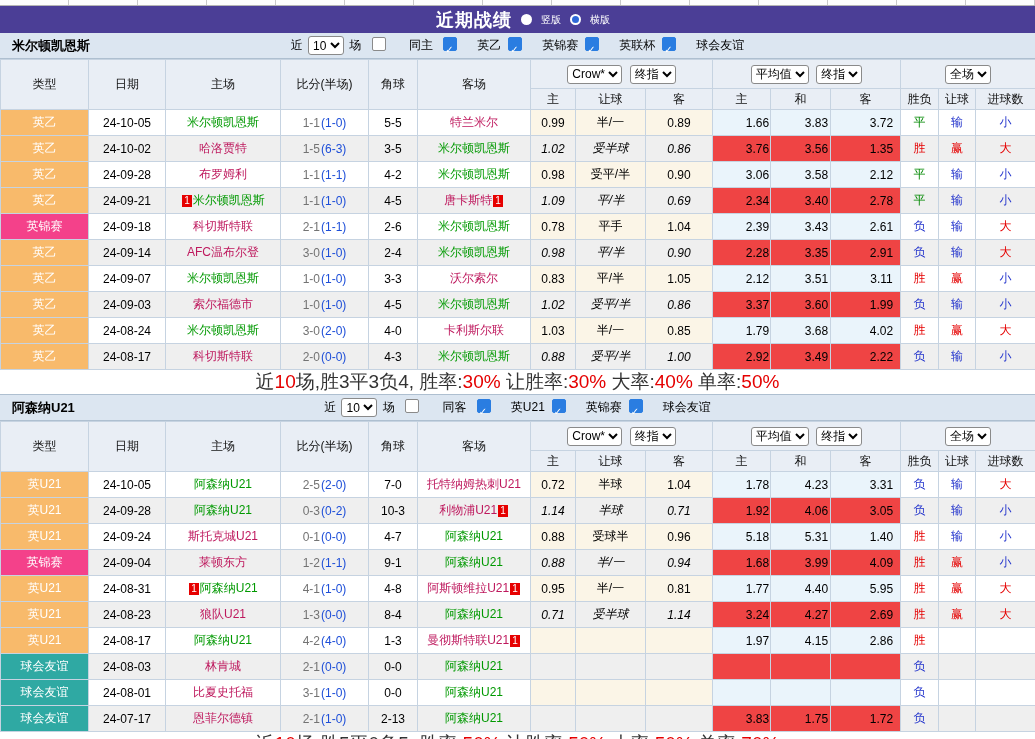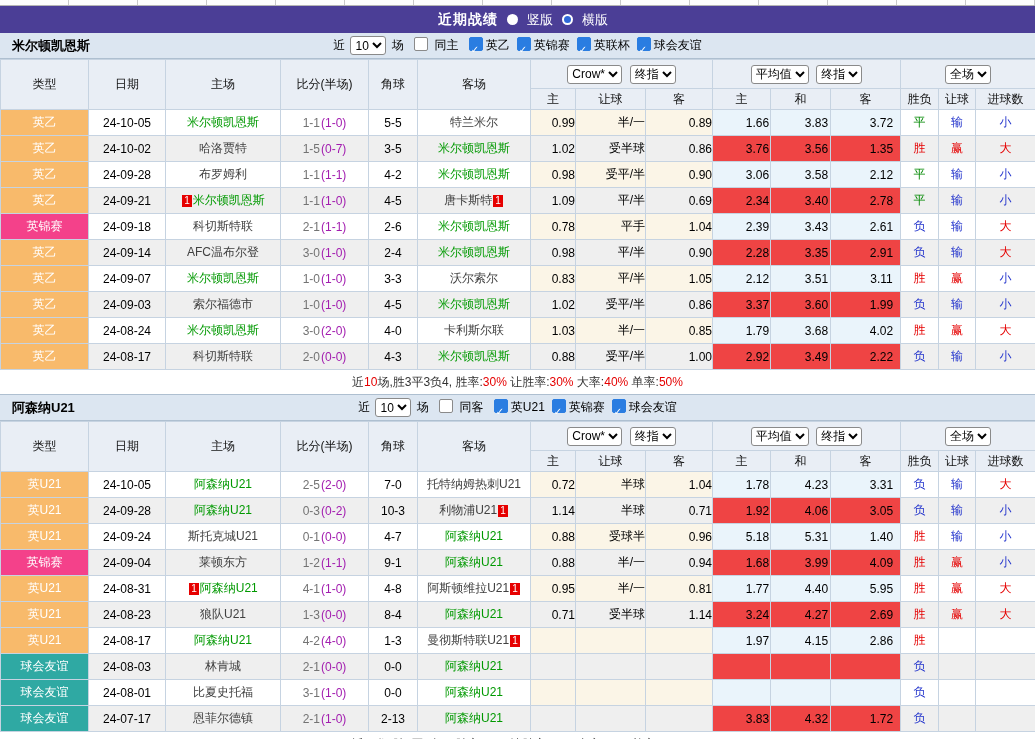--- a/index.html
+++ b/index.html
@@ -2,59 +2,59 @@
 <html><head>
 <meta charset="utf-8">
 <style>
   html,body{margin:0;padding:0;background:#fff;}
   body{width:1035px;font-family:"Liberation Sans","DejaVu Sans",sans-serif;color:#000;}
   .page{width:1035px;}
 
   .prev-strip{height:5px;background:repeating-linear-gradient(90deg,#fdfdfd 0 68px,#c9c9c9 68px 69px);border-bottom:1px solid #b5b5b5;}
 
   .title-bar{height:27px;background:#4b3e96;color:#fff;display:flex;align-items:center;justify-content:center;gap:9px;}
-  .title{font-weight:bold;font-size:14px;letter-spacing:1px;margin-left:11px;}
+  .title{font-weight:bold;font-size:18px;letter-spacing:1px;margin-left:11px;}
   .radio{display:inline-block;width:11px;height:11px;border-radius:50%;background:#fff;vertical-align:middle;}
   .radio.sel{position:relative;}
   .radio.sel::after{content:'';position:absolute;left:2px;top:2px;width:7px;height:7px;border-radius:50%;background:#2f69d8;}
-  .radio-label{font-size:13px;}
+  .radio-label{font-size:10px;}
 
   .filter-row{position:relative;height:25px;background:#dce6f1;border-bottom:1px solid #aebfd0;line-height:25px;text-align:center;font-size:12px;}
   .team-title{position:absolute;left:12px;top:0;font-weight:bold;font-size:13px;}
   select{font-size:12px;height:19px;background:#fff;border:1px solid #8a8a8a;border-radius:3px;vertical-align:middle;margin:0 2px;}
   .cb{display:inline-block;width:12px;height:12px;border:1px solid #8a8a8a;background:#fff;border-radius:2px;vertical-align:-2px;margin:0 2px 0 7px;position:relative;}
   .cb.on{background:#2a7de1;border-color:#2a7de1;}
   .cb.on::after{content:'✓';color:#fff;font-size:10px;font-weight:bold;position:absolute;left:1px;top:-1px;}
-  .cb-label{margin-left:1px;}
+  .cb-label{margin-left:18px;}
 
   table{border-collapse:collapse;table-layout:fixed;width:1035px;font-size:12px;}
   th,td{border:1px solid #c6d3e1;text-align:center;padding:0;overflow:hidden;white-space:nowrap;}
   thead th{background:#e9eef5;font-weight:normal;color:#111;}
   .ctrl-row th{height:28px;}
   .sub-row th{height:20px;}
   tbody td{height:25px;background:#fff;}
   tr.even td{background:#efefef;}
-  td.crow{background:#fbf5e7;text-align:right;}
-  tr.even td.crow{background:#efefef;}
+  td.crow{background:#fbf5e7;}
+  tr.even td.crow{background:#efefef;font-style:italic;}
   td.avg{background:#eaf4fb;padding-left:32px;}
   tr.even td.avg{background:#ef4444;}
   td.lg{color:#fff;}
   .lg.or{background:#f8ba6b;}
   .lg.pk{background:#f4418a;}
   .lg.tl{background:#2fa9a3;}
-  .tm{color:#404040;}
+  .tm{color:#be185d;}
   .tm.green{color:#009900;}
   .ft{color:#737373;}
-  .ht{color:#a21caf;margin-left:1px;}
+  .ht{color:#1d4ed8;margin-left:1px;}
   .badge{display:inline-block;background:#e60000;color:#fff;font-size:10px;line-height:12px;padding:0 2px;margin:0 1px;}
   .t-r{color:#e50000;}
   .t-b{color:#2233cc;}
   .t-g{color:#008800;}
 
-  .summary{height:24px;line-height:24px;text-align:center;font-size:12px;background:#fff;border-bottom:1px solid #aebfd0;}
+  .summary{height:24px;line-height:24px;text-align:center;font-size:19px;background:#fff;border-bottom:1px solid #aebfd0;}
   .seg-red{color:#e50000;}
   .seg-dark{color:#333;}
 </style>
 </head>
 <body>
 
 <div class="page">
 
   <div class="prev-strip"></div>
 
@@ -141,21 +141,21 @@
           <td class="avg">3.83</td>
           <td class="avg">3.72</td>
           <td><span class="t-g">平</span></td>
           <td><span class="t-b">输</span></td>
           <td><span class="t-b">小</span></td>
         </tr>
         <tr class="even">
           <td class="lg or">英乙</td>
           <td>24-10-02</td>
           <td><span class="tm">哈洛贾特</span></td>
-          <td><span class="ft">1-5</span><span class="ht">(0-7)</span></td>
+          <td><span class="ft">1-5</span><span class="ht">(6-3)</span></td>
           <td>3-5</td>
           <td><span class="tm green">米尔顿凯恩斯</span></td>
           <td class="crow">1.02</td>
           <td class="crow">受半球</td>
           <td class="crow">0.86</td>
           <td class="avg">3.76</td>
           <td class="avg">3.56</td>
           <td class="avg">1.35</td>
           <td><span class="t-r">胜</span></td>
           <td><span class="t-r">赢</span></td>
@@ -520,21 +520,21 @@
           <td class="lg tl">球会友谊</td>
           <td>24-07-17</td>
           <td><span class="tm">恩菲尔德镇</span></td>
           <td><span class="ft">2-1</span><span class="ht">(1-0)</span></td>
           <td>2-13</td>
           <td><span class="tm green">阿森纳U21</span></td>
           <td class="crow"></td>
           <td class="crow"></td>
           <td class="crow"></td>
           <td class="avg">3.83</td>
-          <td class="avg">4.32</td>
+          <td class="avg">1.75</td>
           <td class="avg">1.72</td>
           <td><span class="t-b">负</span></td>
           <td></td>
           <td></td>
         </tr>
       </tbody>
   </table>
 
   <div class="summary"><span class="seg-dark">近</span><span class="seg-red">10</span><span class="seg-dark">场,胜5平0负5, </span><span class="seg-dark">胜率:</span><span class="seg-red">50%</span><span class="seg-dark"> 让胜率:</span><span class="seg-red">50%</span><span class="seg-dark"> 大率:</span><span class="seg-red">50%</span><span class="seg-dark"> 单率:</span><span class="seg-red">70%</span></div>
 

